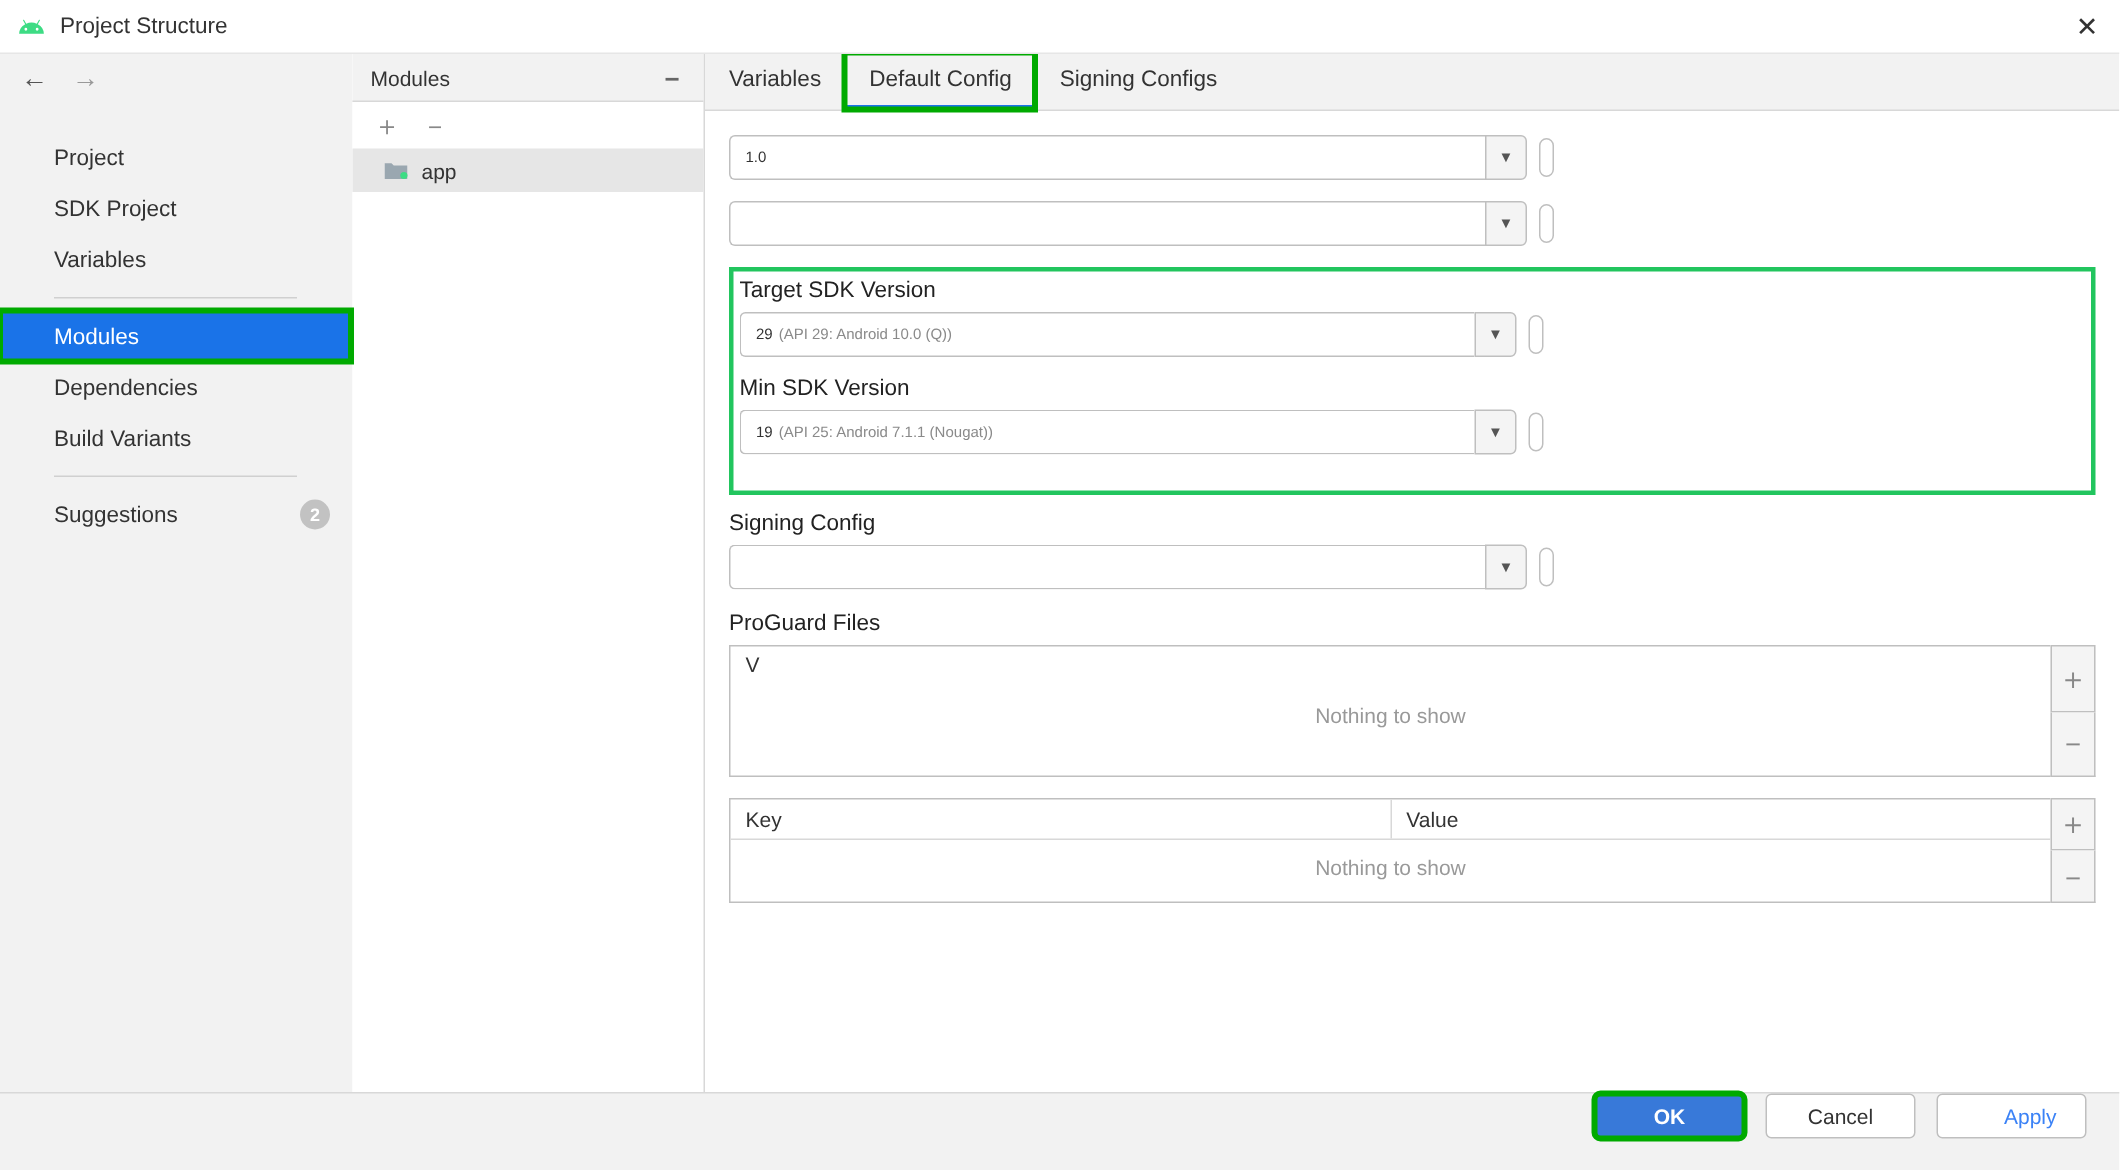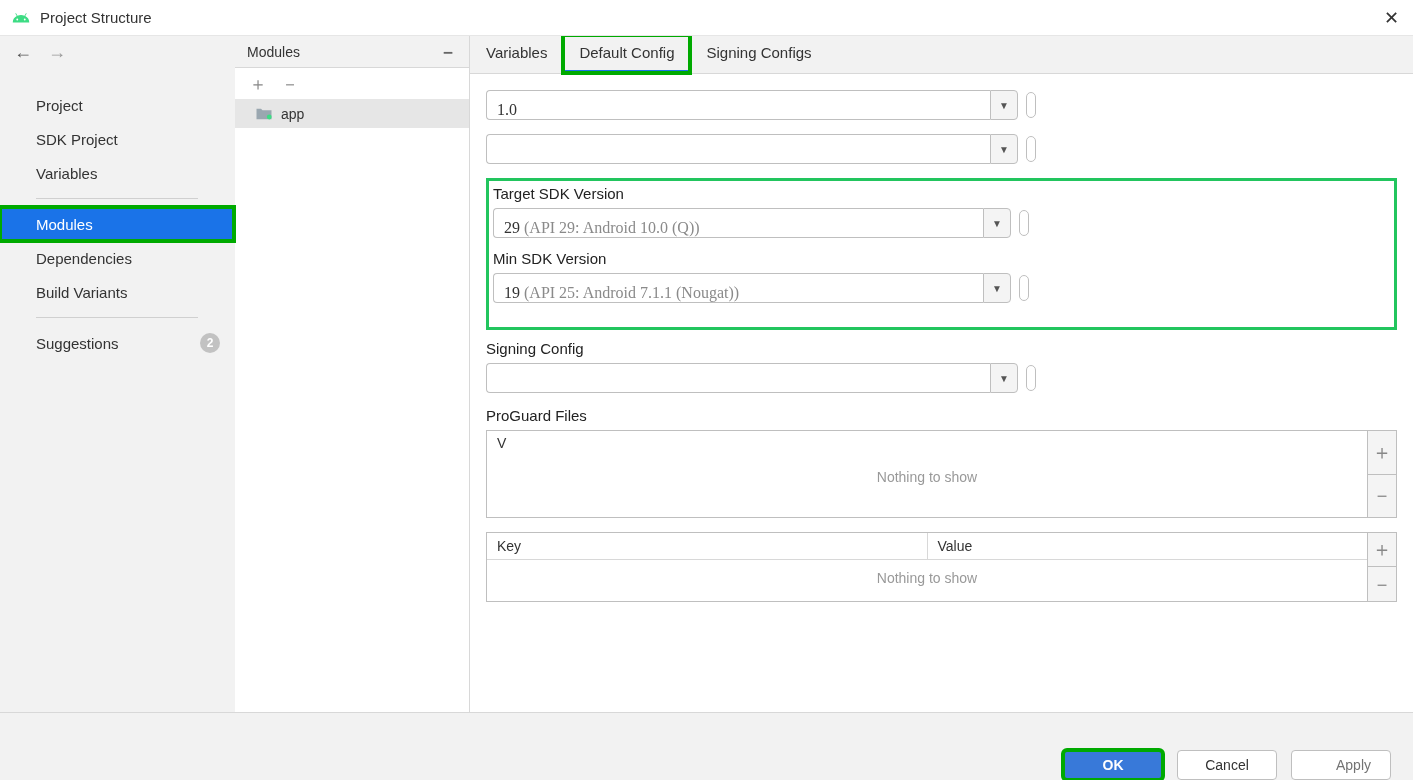--- a/index.html
+++ b/index.html
@@ -178,25 +178,24 @@
     display: flex;
     align-items: center;
   }
   .combo-input {
     flex: 1;
     height: 30px;
     border: 1px solid #bfbfbf;
     border-right: none;
     border-radius: 4px 0 0 4px;
     padding: 0 10px;
-    font-size: 16px;
-    background: #fff;
-    display: flex;
-    align-items: flex-end;
-    font-family: Liberation Serif, serif;
+    font-size: 10px;
+    background: #fff;
+    display: flex;
+    align-items: center;
   }
   .combo-input .hint { color: #8a8a8a; margin-left: 4px; }
   .combo-btn {
     width: 28px;
     height: 30px;
     border: 1px solid #bfbfbf;
     border-radius: 0 4px 4px 0;
     background: #f4f4f4;
     display: flex;
     align-items: center;
@@ -270,25 +269,25 @@
   }
   .th:last-child { border-right: none; }
   .table-empty {
     color: #999;
     text-align: center;
     margin-top: 10px;
     font-size: 14px;
   }
   
   .footer {
-    height: 68px;
+    height: 52px;
     border-top: 1px solid #d8d8d8;
     background: #f2f2f2;
     display: flex;
-    align-items: flex-end;
+    align-items: flex-start;
     justify-content: flex-end;
     gap: 14px;
     padding-right: 22px;
   }
   .btn {
     min-width: 100px;
     height: 30px;
     border-radius: 4px;
     border: 1px solid #bfbfbf;
     background: #fff;
@@ -297,21 +296,21 @@
     display: flex;
     align-items: center;
     justify-content: center;
   }
   .btn.primary {
     background: #3879d9;
     color: #fff;
     border-color: #2f66b8;
     font-weight: bold;
   }
-  .btn.disabled { color: #737373; cursor: default; padding-left: 25px; }
+  .btn.disabled { color: #3b82f6; cursor: default; padding-left: 25px; }
   
   .hl {
     outline: 4px solid #0a0;
     outline-offset: -2px;
   }
   .hl-wrap {
     border: 3px solid #22c55e;
     padding: 4px 6px 6px 4px;
     margin-bottom: 10px;
   }

